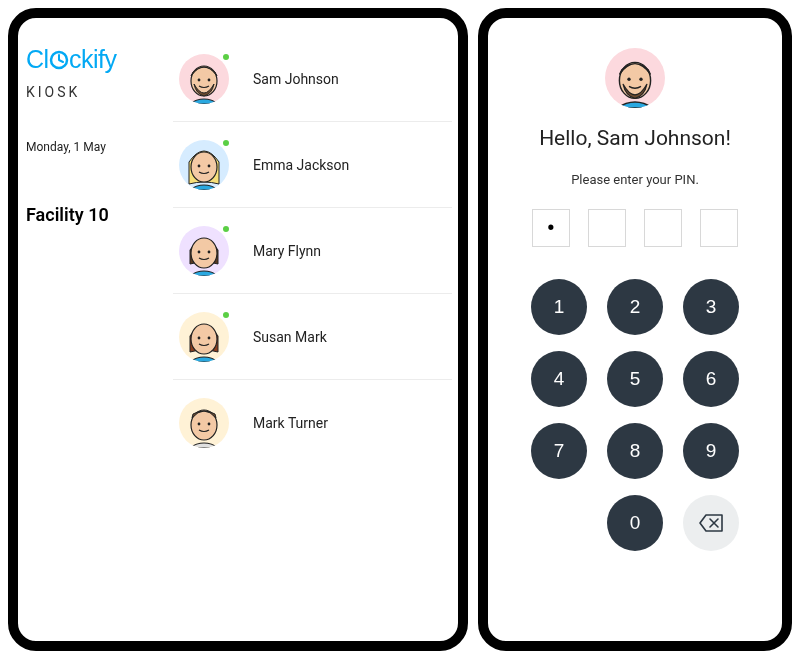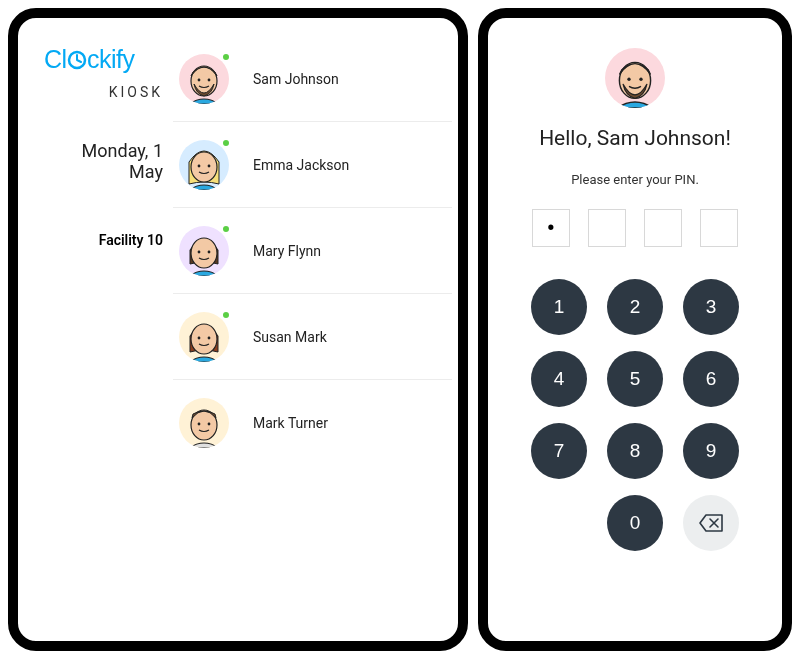--- a/index.html
+++ b/index.html
@@ -25,39 +25,39 @@
     overflow: hidden;
     position: relative;
     height: 100%;
   }
   .device-left { flex: 0 0 460px; display: flex; }
   .device-right { flex: 1; display: flex; flex-direction: column; align-items: center; padding: 20px 10px 10px; }
 
   
   .side-col {
     width: 155px;
-    padding: 28px 10px 0 26px;
-    text-align: right;
+    padding: 28px 10px 0 8px;
+    text-align: left;
   }
   .logo {
     font-size: 26px;
     font-weight: 500;
     color: #03A9F4;
     letter-spacing: -0.5px;
   }
   .logo-sub {
     font-size: 14px;
     letter-spacing: 3px;
     color: #333;
     margin-top: 2px;
   }
   .date-block { margin-top: 40px; }
-  .date-line { font-size: 18px; color: #222; }
+  .date-line { font-size: 12px; color: #222; }
   .time-line { font-size: 20px; color: #000; margin-top: 4px; }
-  .facility { margin-top: 50px; font-size: 14px; font-weight: 600; color: #000; }
+  .facility { margin-top: 50px; font-size: 18px; font-weight: 600; color: #000; }
 
   .list-col { flex: 1; padding: 18px 6px 0 0; overflow: hidden; }
   .row {
     display: flex;
     align-items: center;
     height: 86px;
     border-bottom: 1px solid #ececec;
     padding-left: 6px;
     cursor: pointer;
   }

